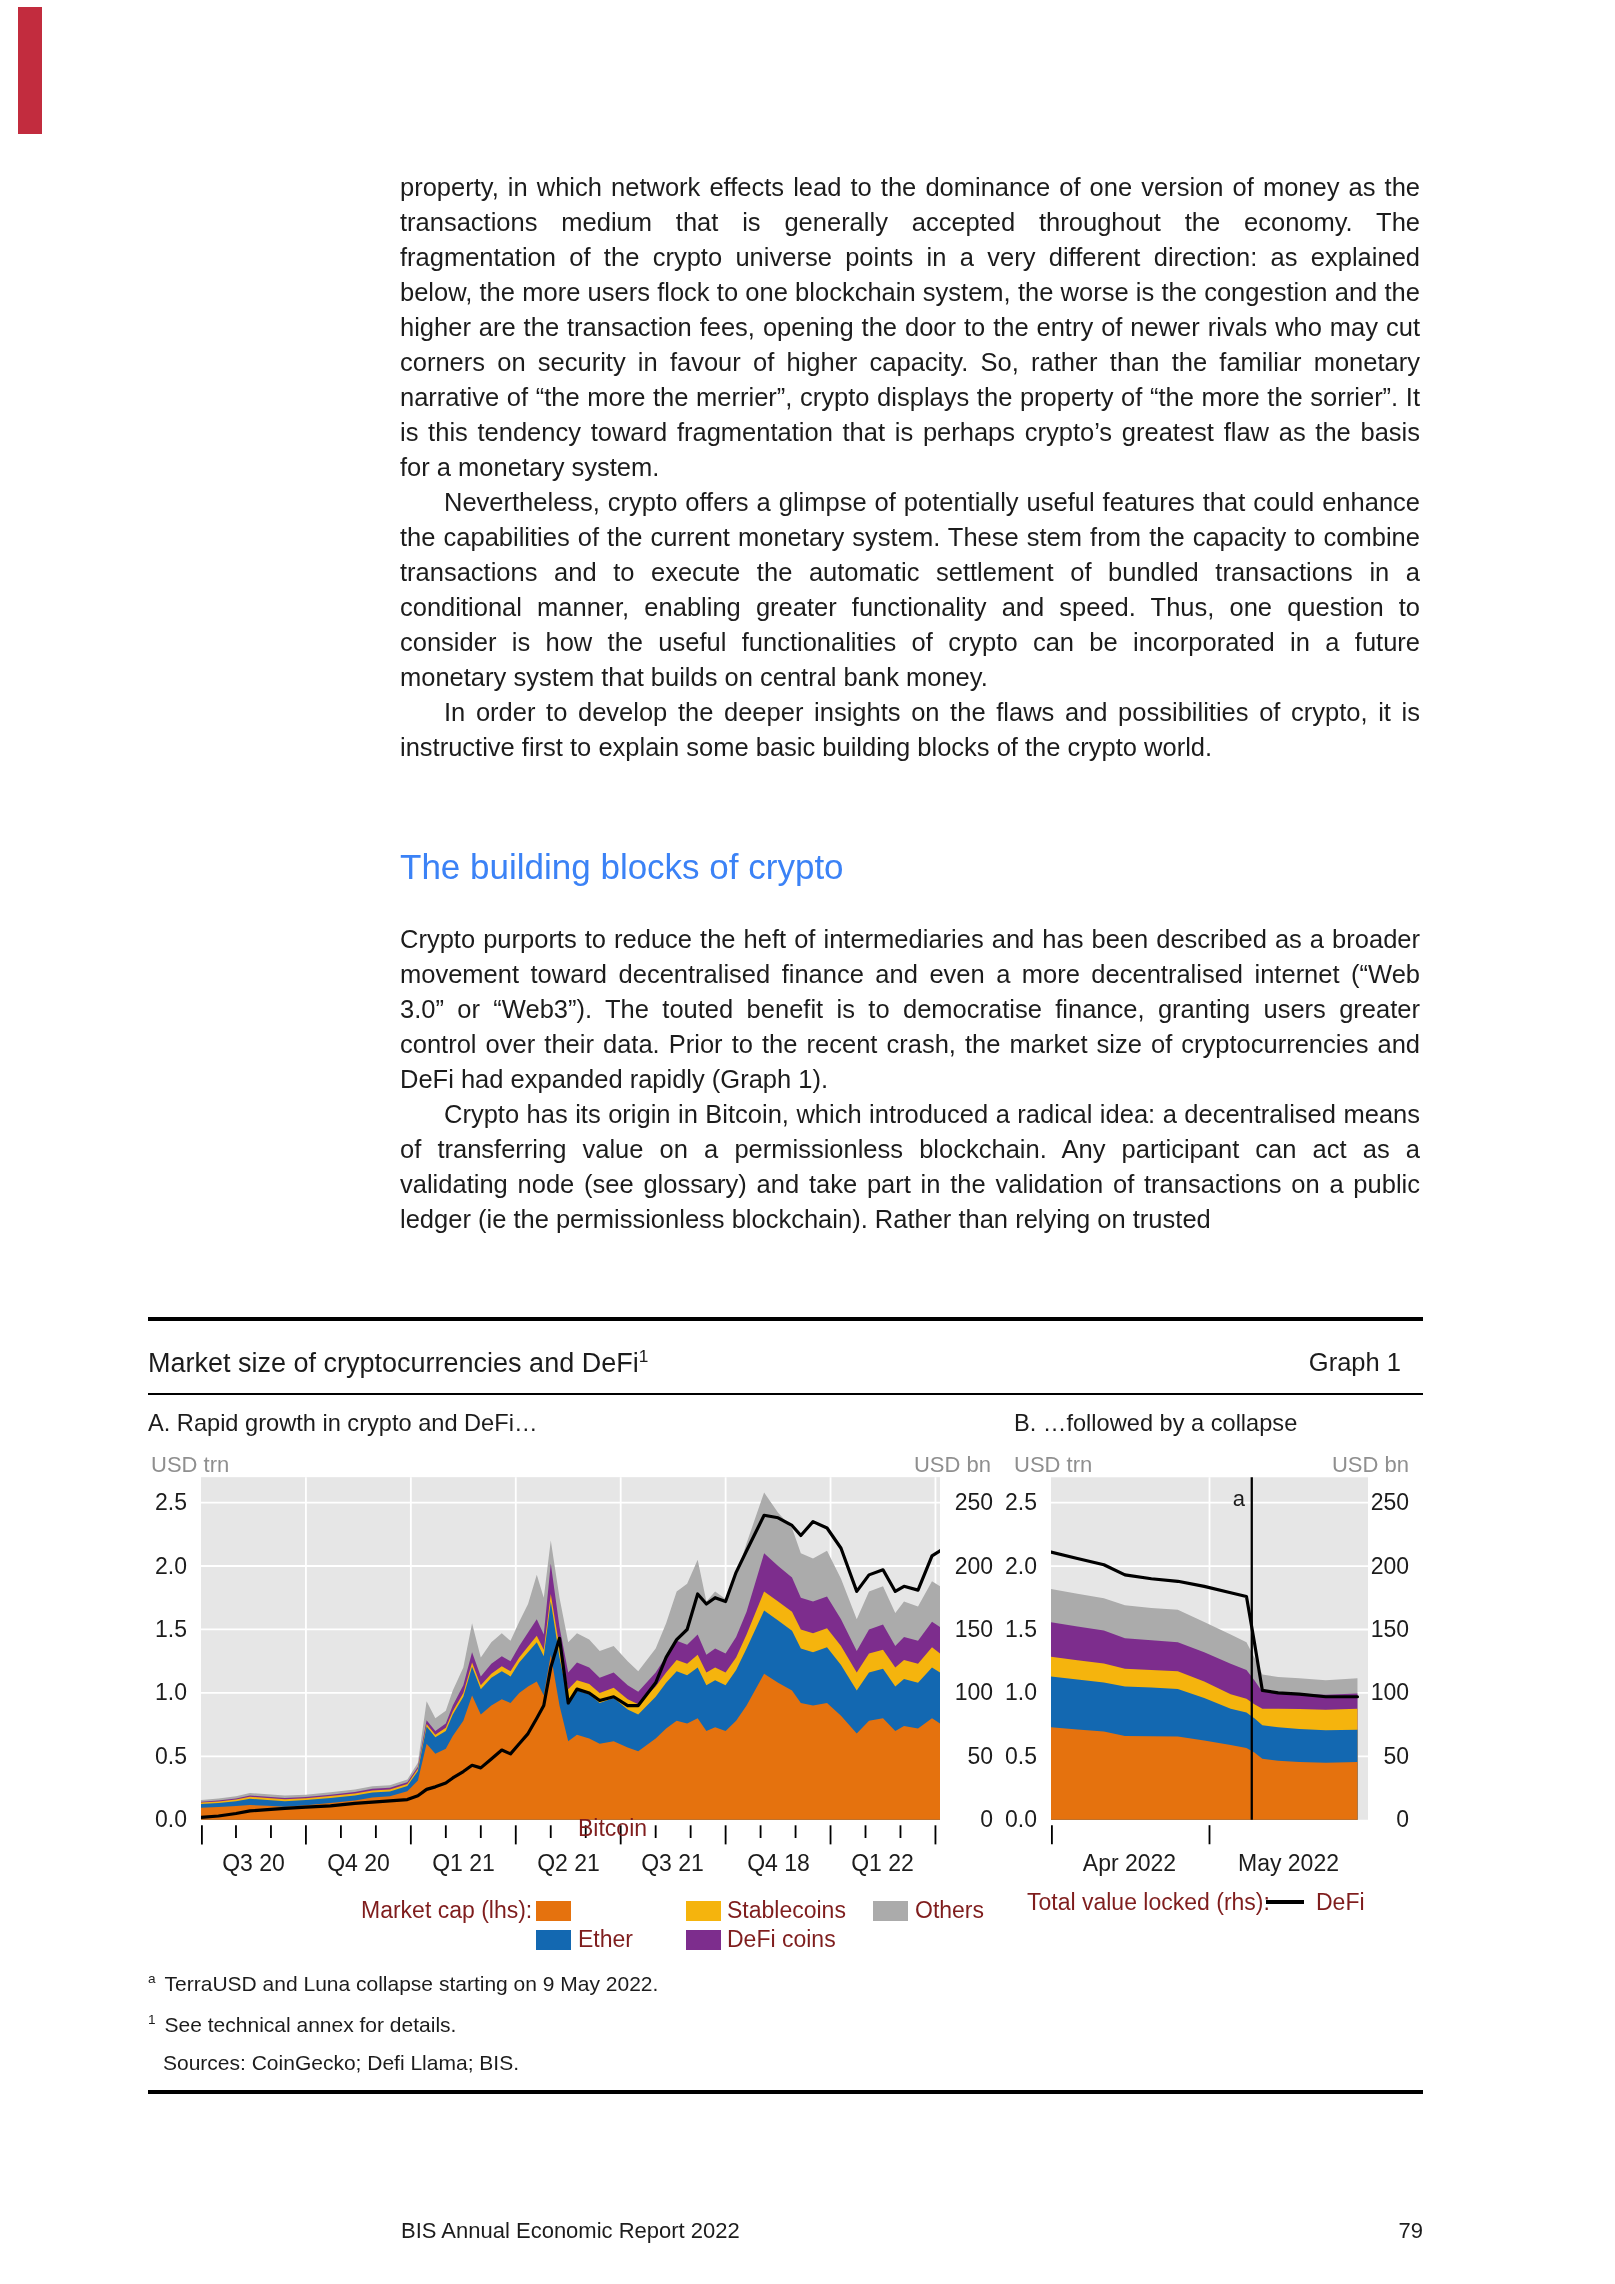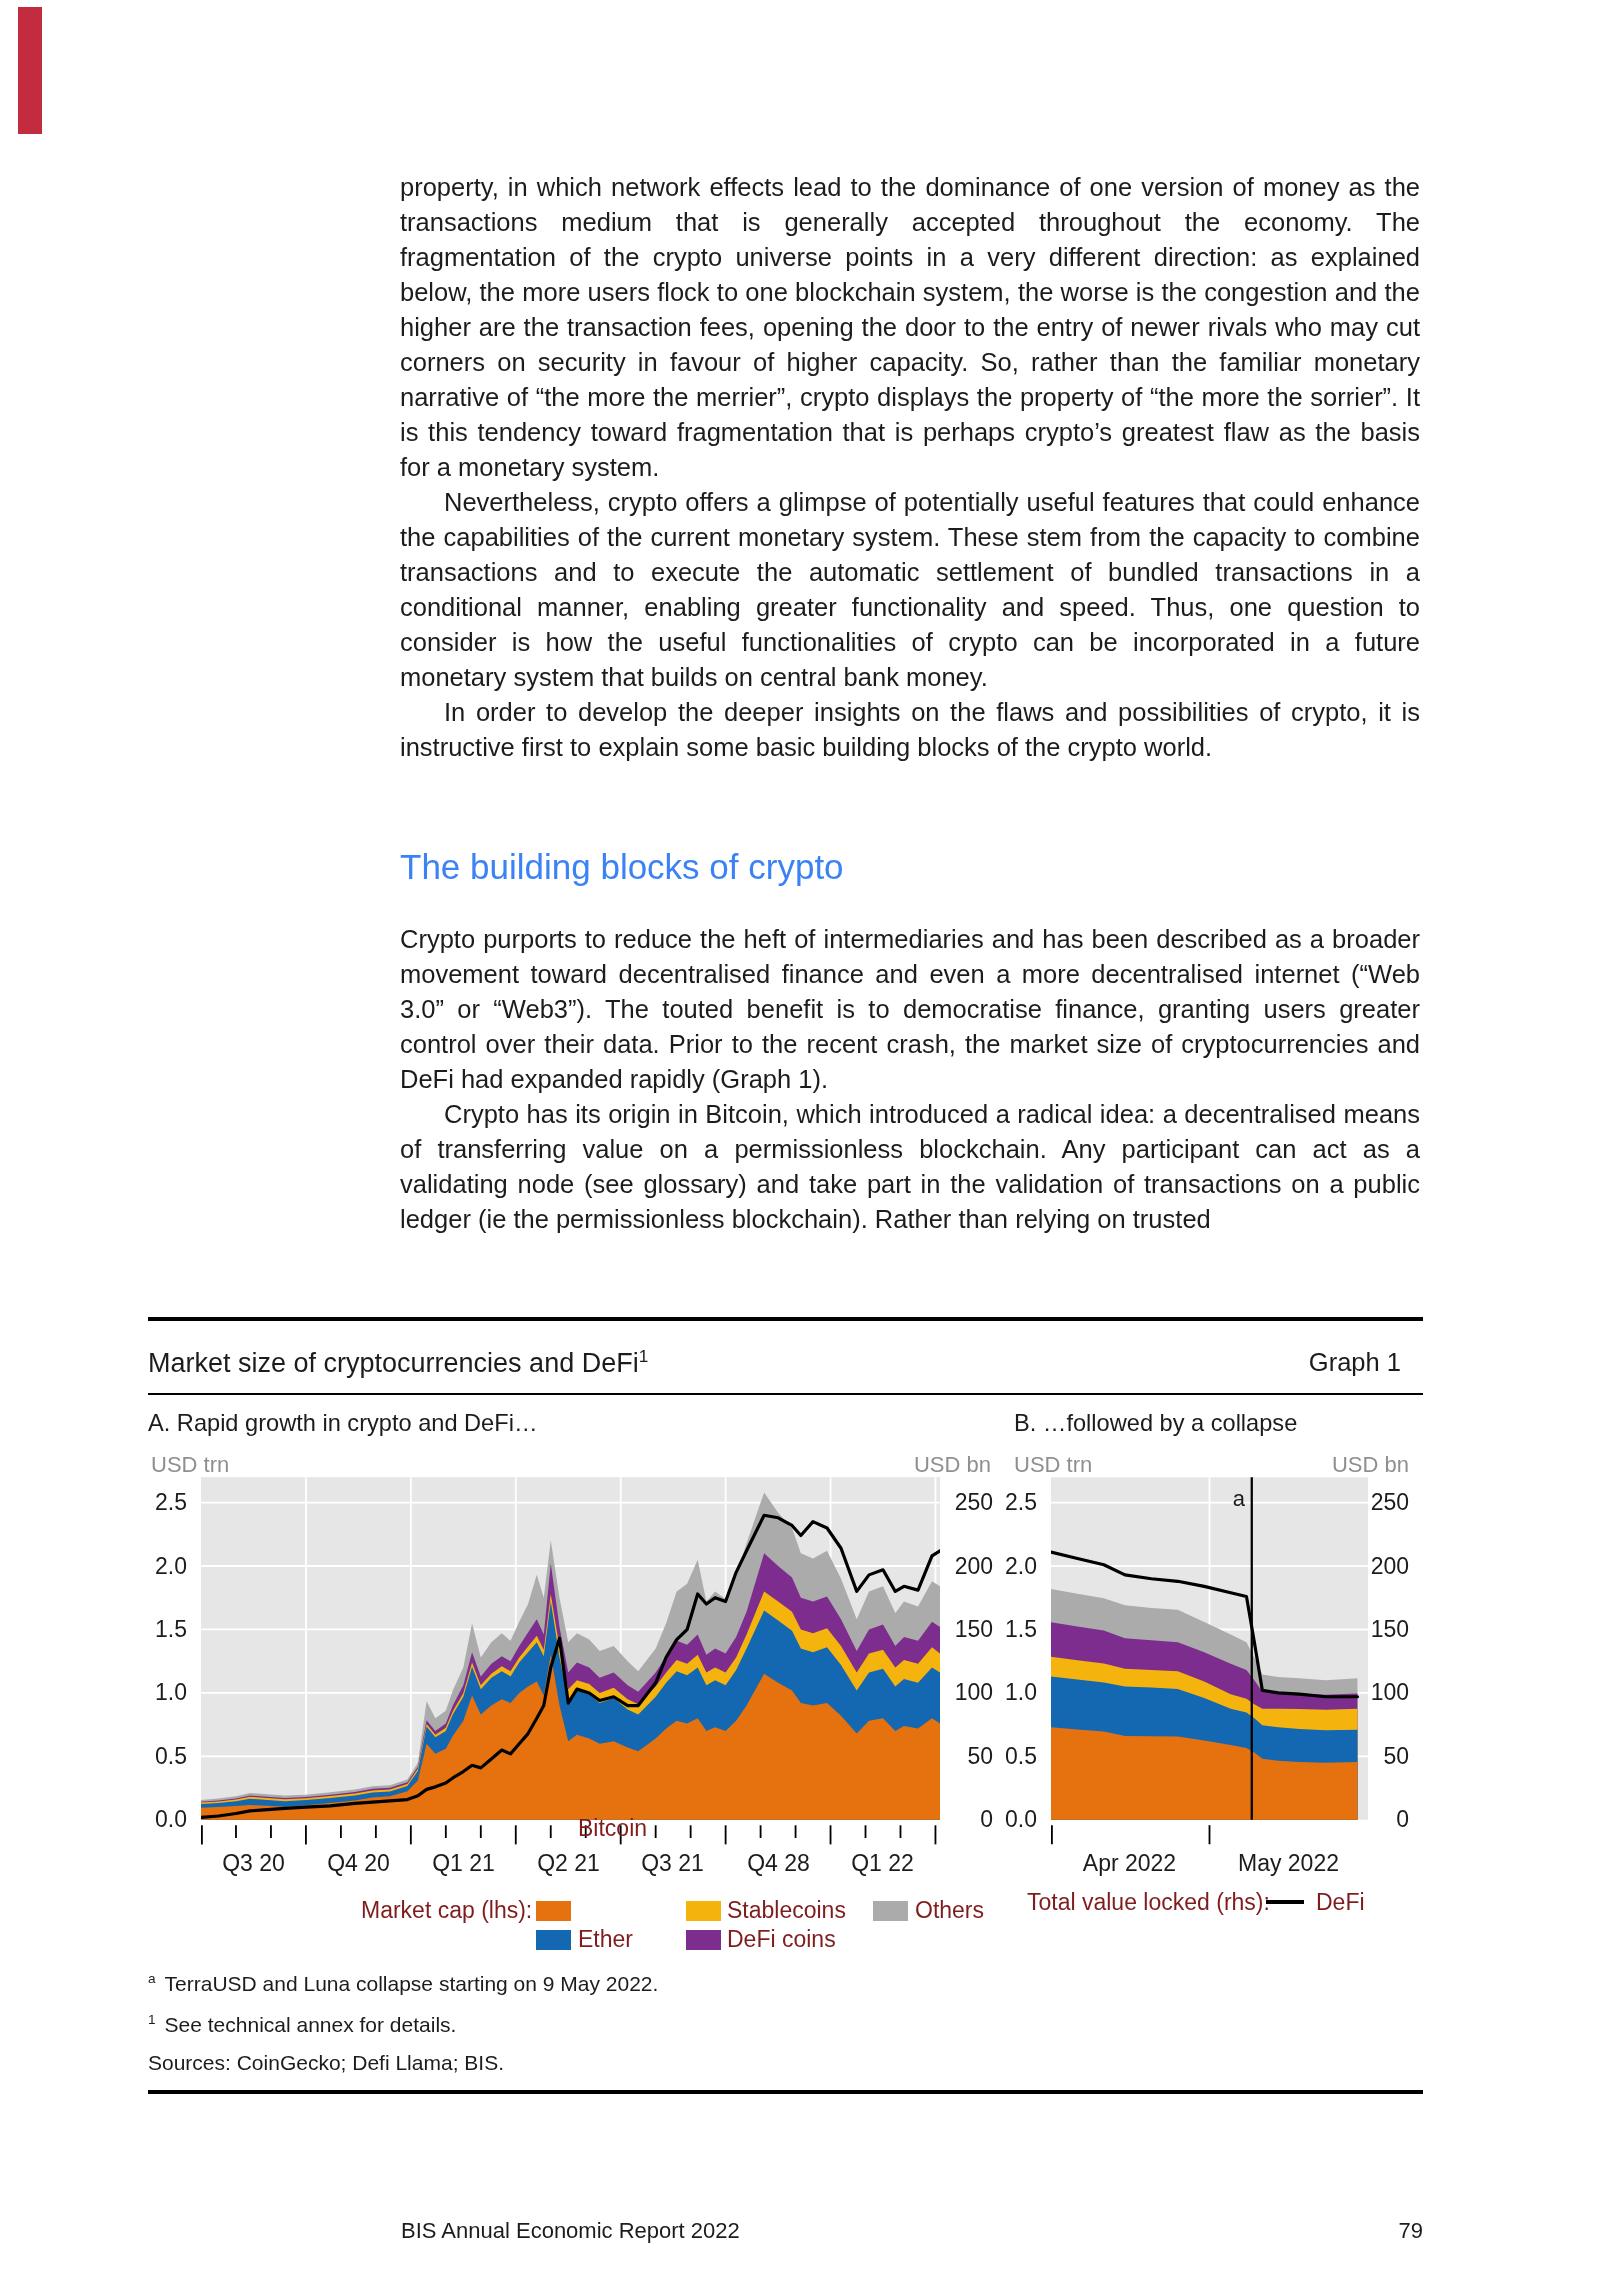--- a/index.html
+++ b/index.html
@@ -45,21 +45,21 @@
   .legend-text { position:absolute; font-size:23px; line-height:25.5px; color:#7f1d1d; }
   .legend-swatch { position:absolute; width:35px; height:20px; }
   .legend-line { position:absolute; left:1266px; top:1906px; width:38px; height:3.6px; background:#000; }
 
   
   .footnote { position:absolute; left:148px; font-size:21px; line-height:25.5px; color:#1c1c1c;text-align:right; }
   .footnote sup { font-size:13.6px; }
   .footnote .fn-text { margin-left:9px; }
   .fn-a { top:1966px; }
   .fn-1 { top:2007px; }
-  .sources { top:2050px; }
+  .sources { top:2050px;margin-left:15px; }
 
   .footer-left { position:absolute; left:401px; top:2218px; font-size:22px; line-height:25.5px; }
   .footer-page { position:absolute; left:1332px; top:2218px; width:91px; text-align:right; font-size:22px; line-height:25.5px; }
 </style>
 </head>
 <body>
 
 <div class="page">
 
   <div class="edge-tab" style="background: rgb(194, 44, 62);"></div>
@@ -173,21 +173,21 @@
       <div class="ytick" style="left: 1350px; width: 59px; top: 1554px;">200</div>
       <div class="ytick" style="left: 1350px; width: 59px; top: 1617px;">150</div>
       <div class="ytick" style="left: 1350px; width: 59px; top: 1680px;">100</div>
       <div class="ytick" style="left: 1350px; width: 59px; top: 1744px;">50</div>
       <div class="ytick" style="left: 1350px; width: 59px; top: 1807px;">0</div>
       <div class="xtick-label" style="left: 199px; width: 109px;">Q3 20</div>
       <div class="xtick-label" style="left: 304px; width: 109px;">Q4 20</div>
       <div class="xtick-label" style="left: 409px; width: 109px;">Q1 21</div>
       <div class="xtick-label" style="left: 514px; width: 109px;">Q2 21</div>
       <div class="xtick-label" style="left: 618px; width: 109px;">Q3 21</div>
-      <div class="xtick-label" style="left: 724px; width: 109px;">Q4 28</div>
+      <div class="xtick-label" style="left: 724px; width: 109px;">Q4 18</div>
       <div class="xtick-label" style="left: 828px; width: 109px;">Q1 22</div>
       <div class="xtick-label" style="left: 1057px; width: 145px;">Apr 2022</div>
       <div class="xtick-label" style="left: 1216px; width: 145px;">May 2022</div>
     </div>
   <div id="legend">
       <div class="legend-text" style="left: 361px; top: 1898px;">Market cap (lhs):</div>
       <div class="legend-swatch" style="left: 536px; top: 1901px; background: rgb(229, 114, 14);"></div>
       <div class="legend-text" style="left: 578px; top: 1816px;">Bitcoin</div>
       <div class="legend-swatch" style="left: 536px; top: 1930px; background: rgb(19, 104, 177);"></div>
       <div class="legend-text" style="left: 578px; top: 1927px;">Ether</div>

